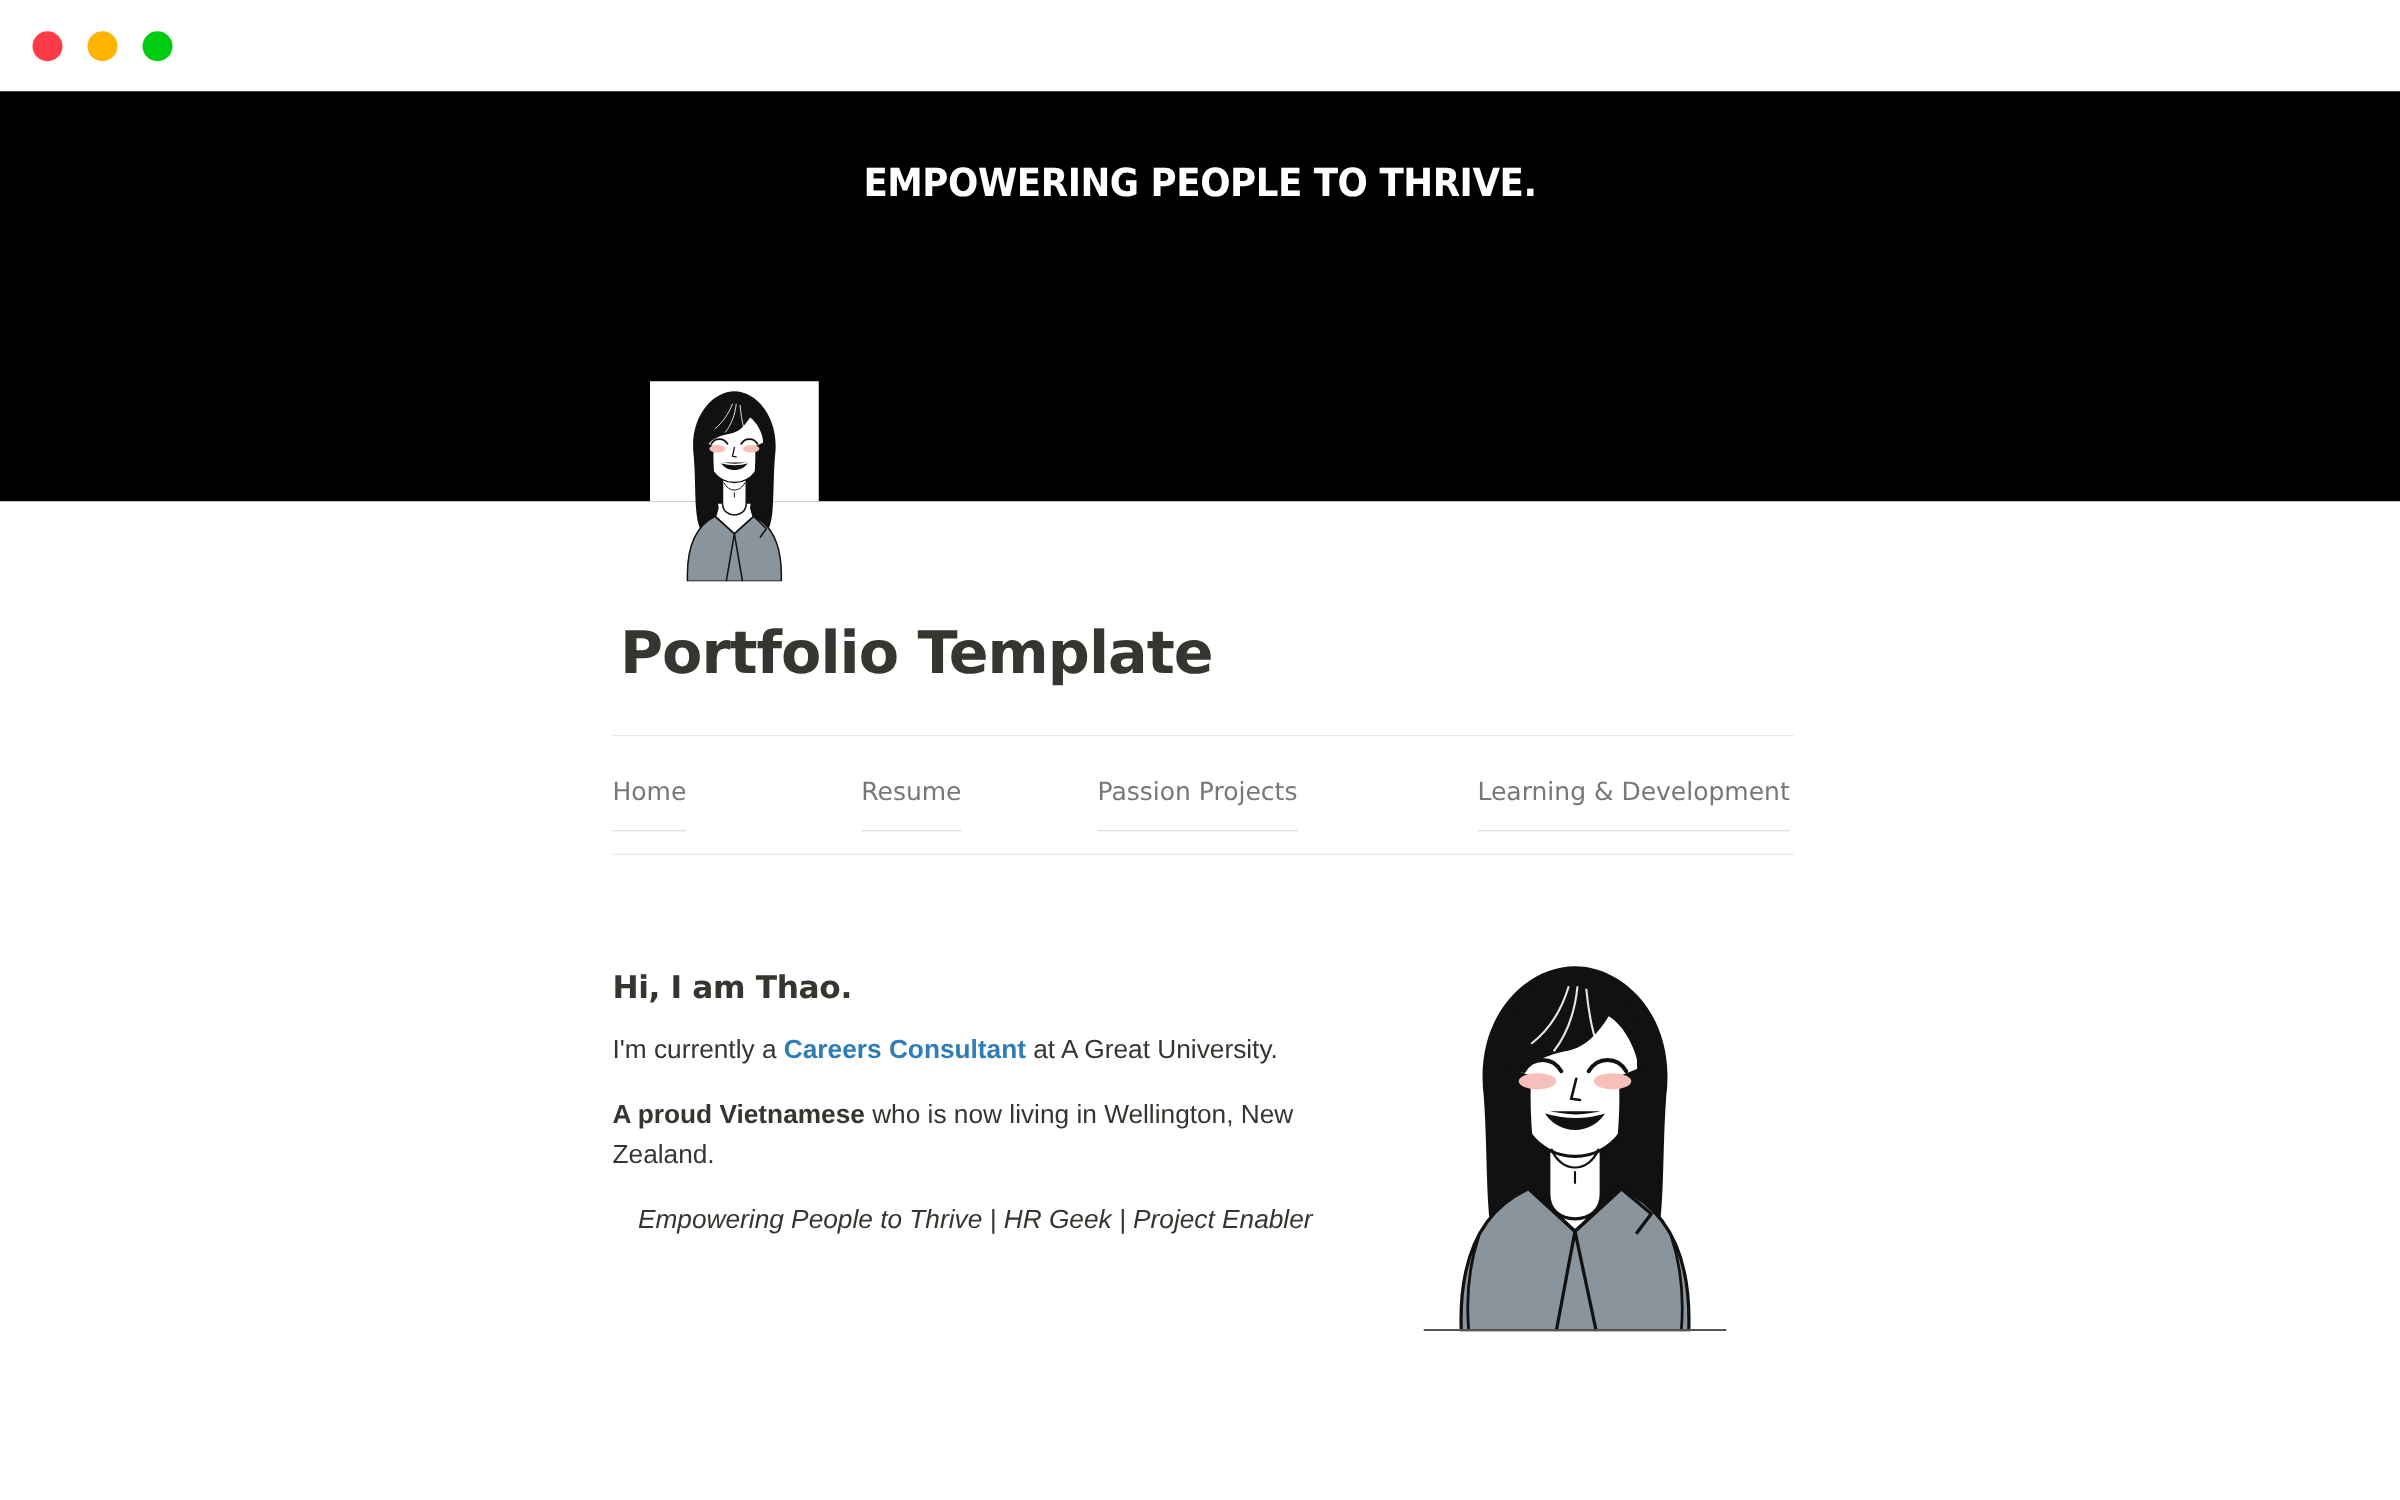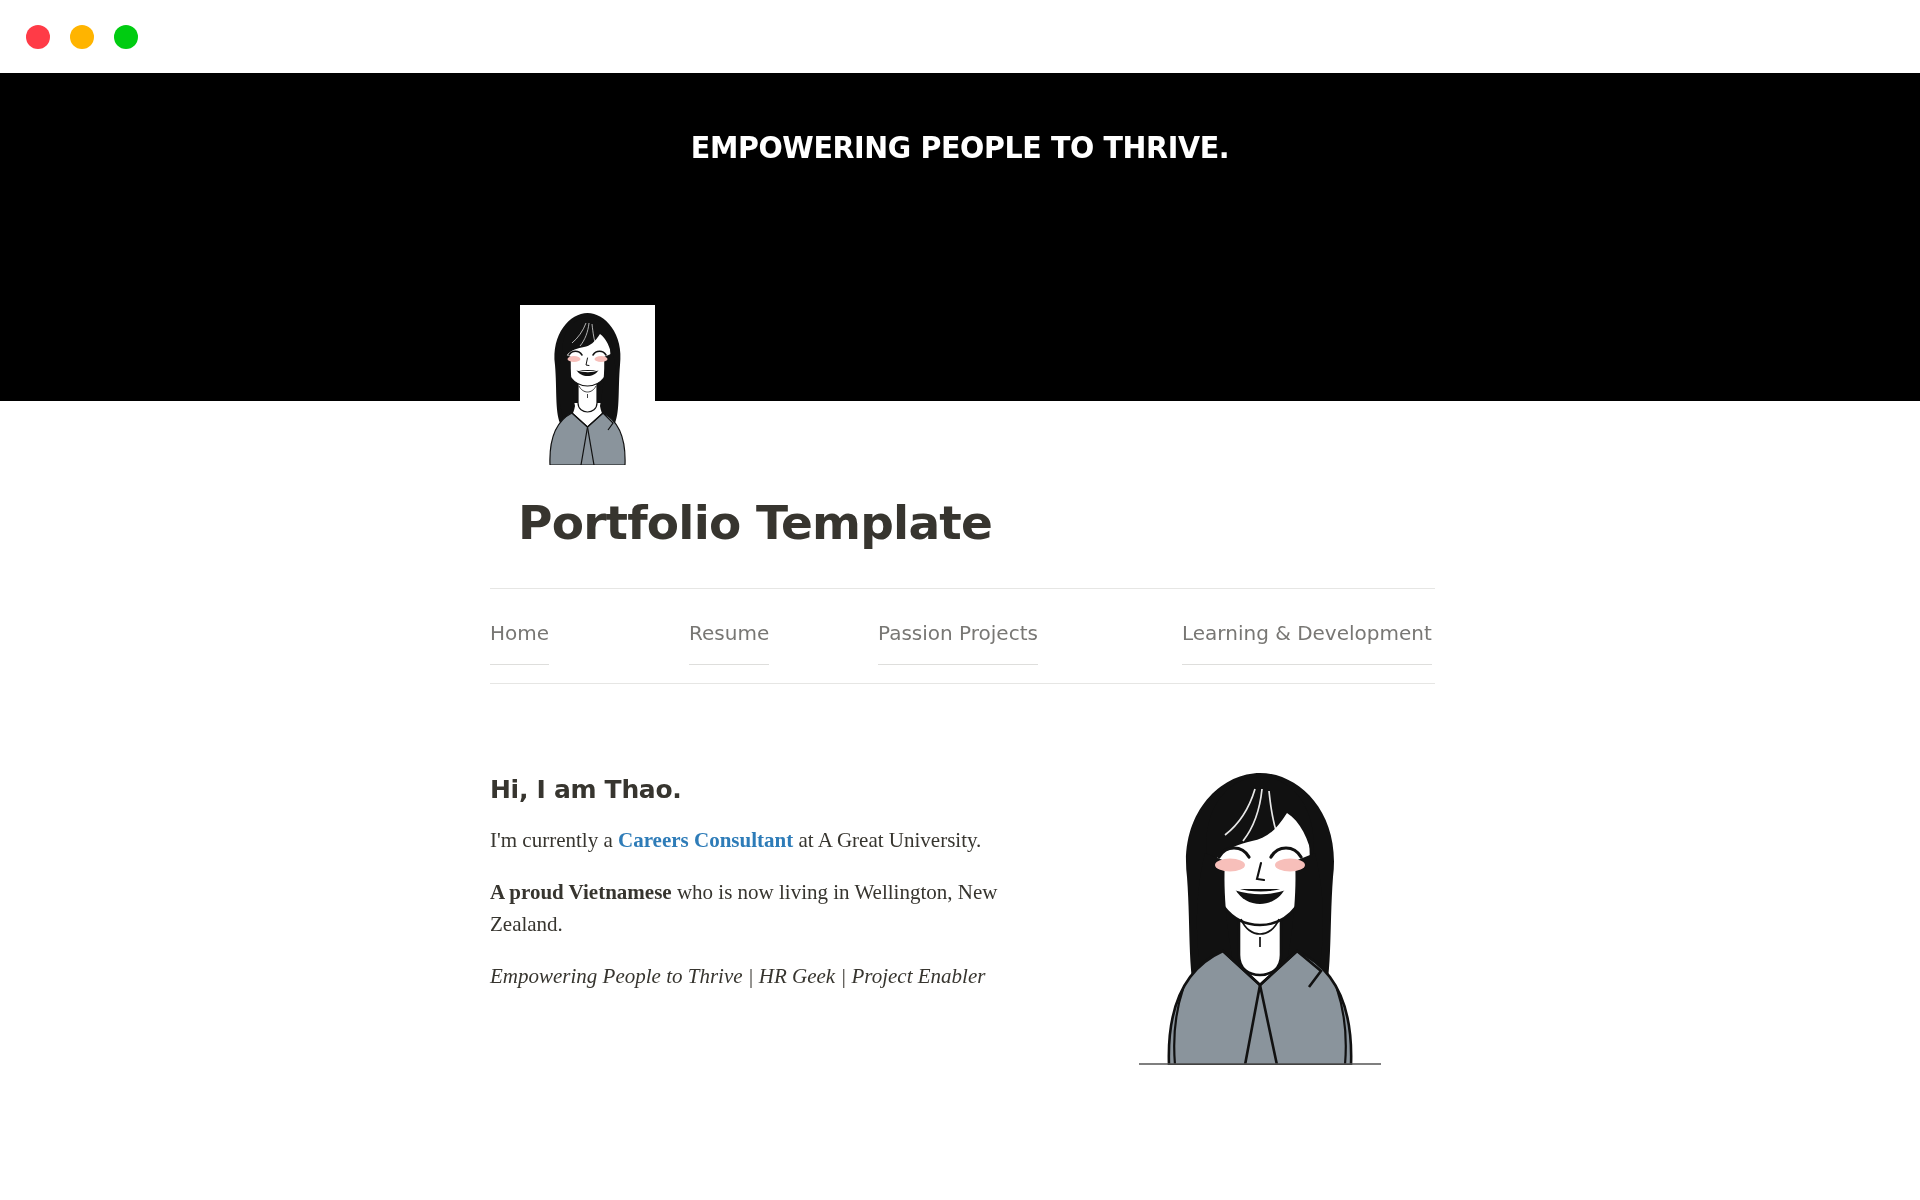--- a/index.html
+++ b/index.html
@@ -44,21 +44,21 @@
     position:absolute; top:305px; left:520px;
     width:135px; height:160px;
   }
   .avatar-white-bg {
     position:absolute; top:0; left:0; width:135px; height:96px;
     background:#ffffff;
   }
   .avatar-art { position:absolute; top:0; left:0; width:135px; height:160px; }
 
   .page-title {
-    position:absolute; top:495px; left:518px;
+    position:absolute; top:495px; left:496px;
     font-family:"DejaVu Sans", sans-serif;
     font-size:47px;
     font-weight:bold;
     color:#37352F;
     letter-spacing:-0.8px;
   }
 
   
   .divider {
     position:absolute; left:490px; width:945px; height:1px;
@@ -92,27 +92,27 @@
   }
   .intro h2 {
     font-family:"DejaVu Sans", sans-serif;
     font-size:25px;
     font-weight:bold;
     color:#37352F;
     letter-spacing:-0.3px;
     margin-bottom:20px;
   }
   .intro p {
-    font-family:Liberation Serif, serif;
+    font-family:Liberation Sans, sans-serif;
     font-size:21px;
     line-height:32px;
     color:#37352F;
     margin-bottom:20px;
   }
-  .intro p:last-child { margin-bottom:0; }
+  .intro p:last-child { margin-bottom:0;text-align:right; }
   .link-blue {
     color:#2E7CB8;
     font-weight:bold;
   }
   .bold-txt { font-weight:bold; color:#37352F; }
   .italic-txt { font-style:italic; }
 
   
   .hero-illustration {
     position:absolute; top:765px; left:1125px;

